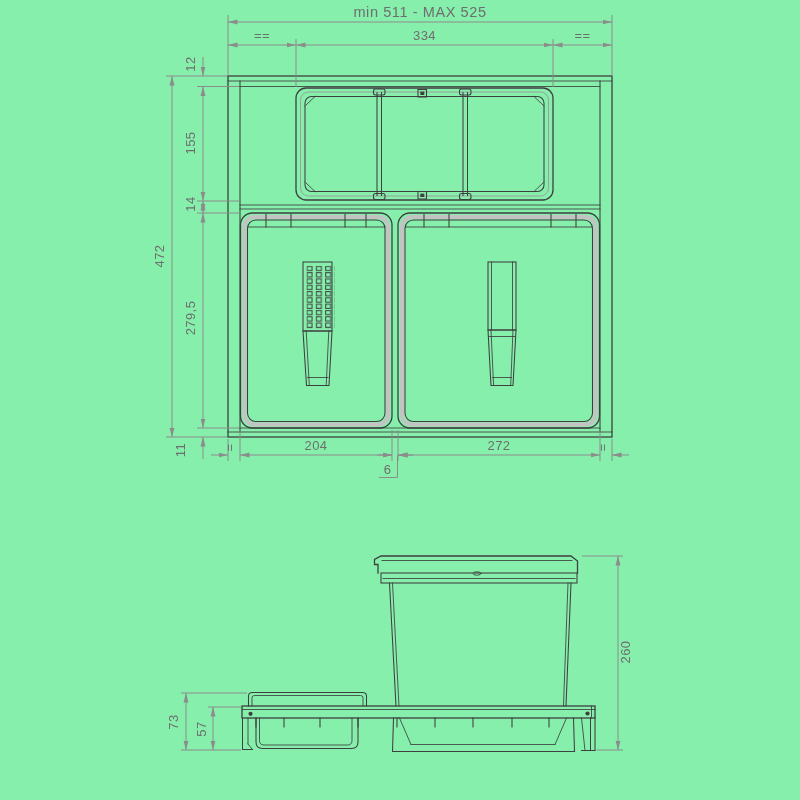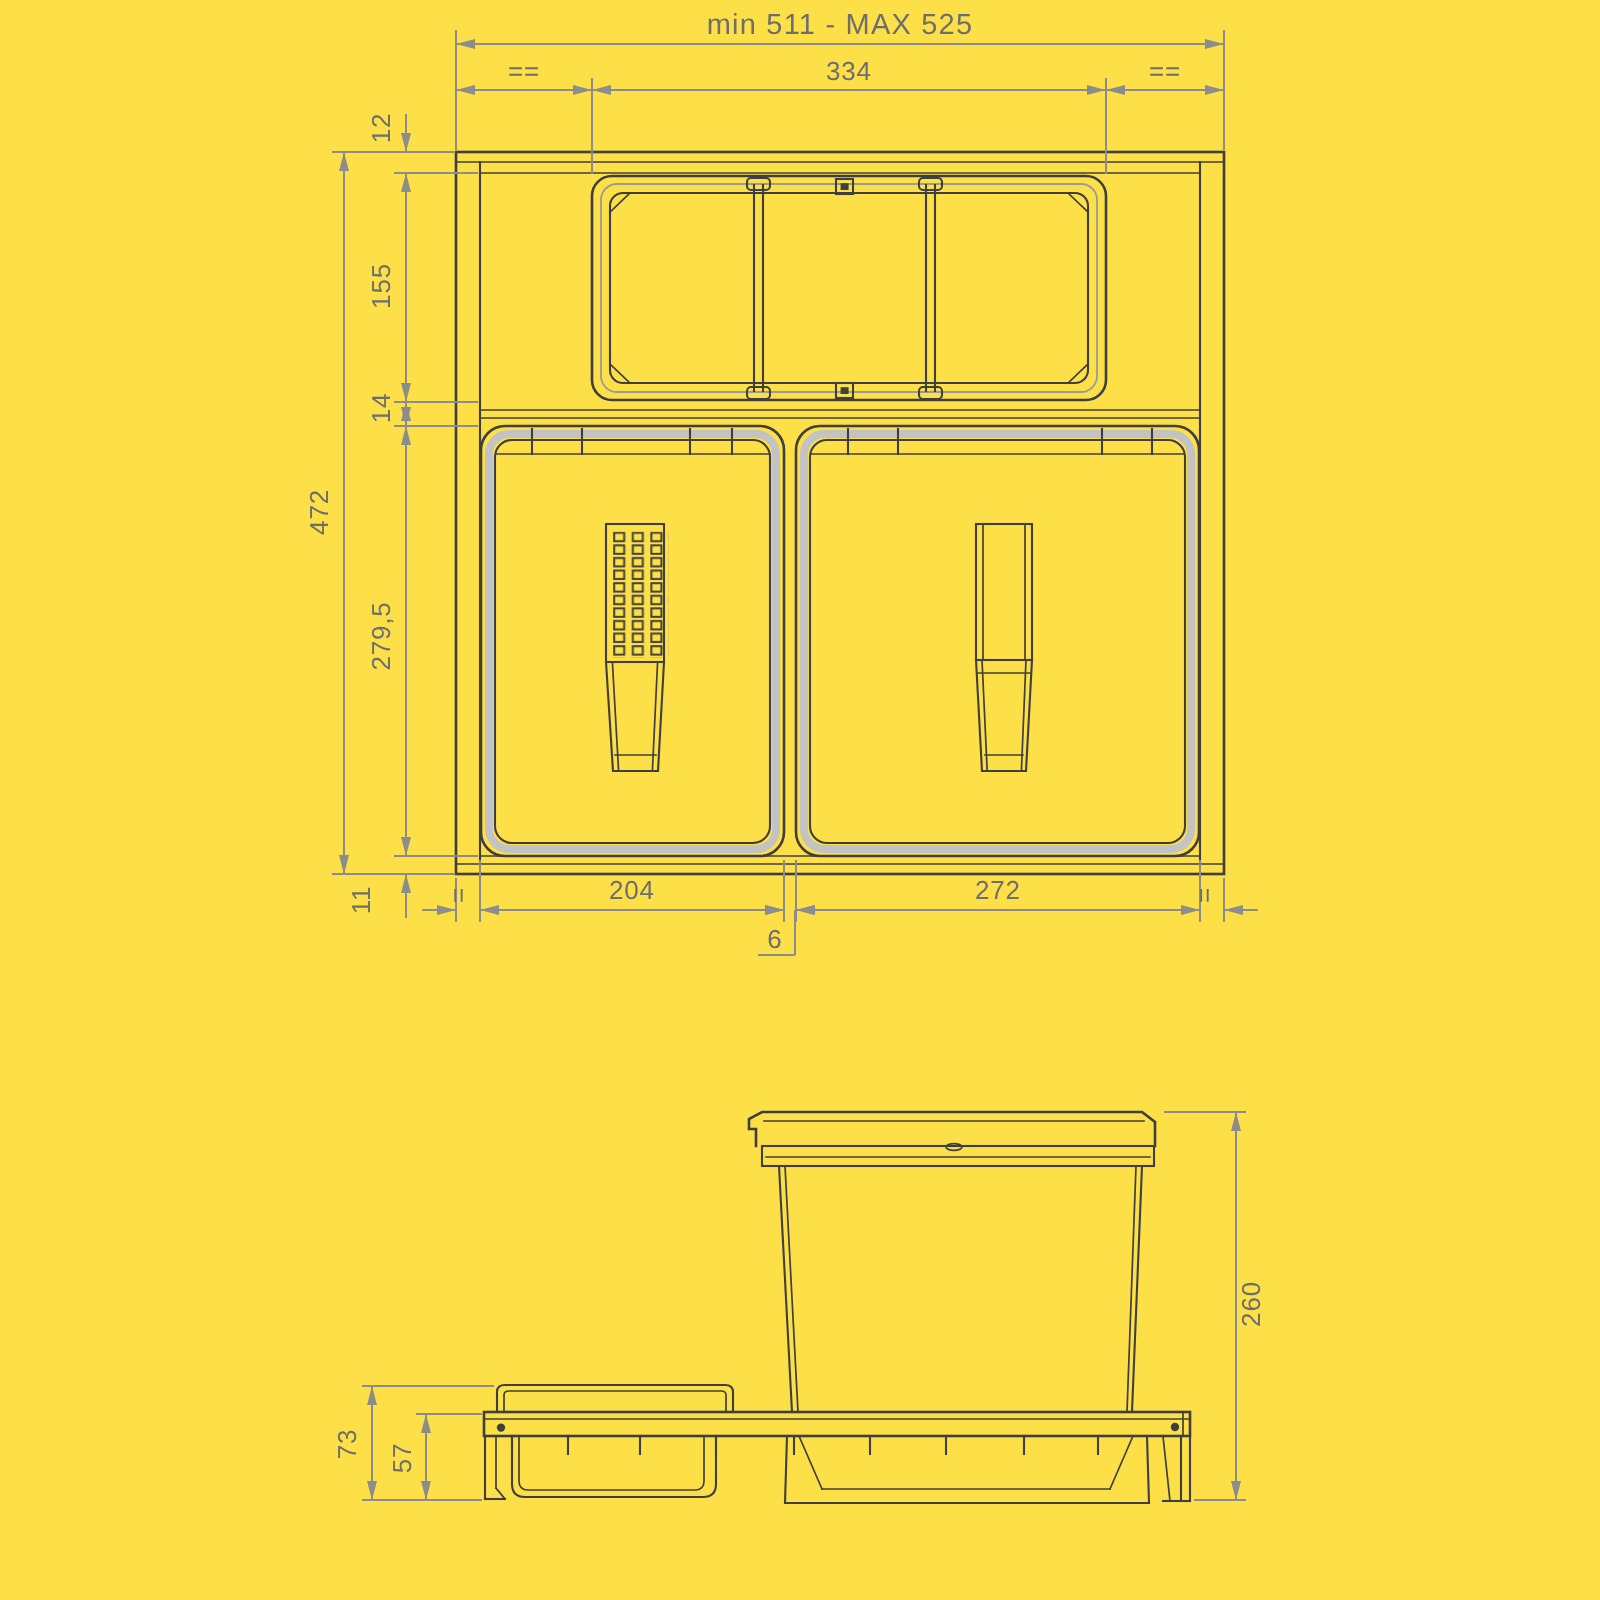--- a/index.html
+++ b/index.html
@@ -1,16 +1,16 @@
 <!DOCTYPE html>
 <html><head>
 <meta charset="utf-8">
 <style>
   html,body{margin:0;padding:0;background:#fff;}
-  .stage{width:800px;height:800px;background:#fde047;position:relative;font-family:"Liberation Sans",sans-serif;}
+  .stage{width:800px;height:800px;background:#86efac;position:relative;font-family:"Liberation Sans",sans-serif;}
   svg{display:block;}
   .ln{stroke:#3f3f3f;fill:none;stroke-width:1.3;stroke-linecap:square;}
   .ln-th{stroke:#3f3f3f;fill:none;stroke-width:.85;stroke-linecap:square;}
   .ln-md{stroke:#3f3f3f;fill:none;stroke-width:1.05;stroke-linecap:square;}
   .gray-band{stroke:#c3c3c3;fill:none;stroke-width:4;}
   .gray-ln{stroke:#9a9a9a;fill:none;stroke-width:.9;}
   .dim{stroke:#8c8c8c;fill:none;stroke-width:1;}
   .dimtxt{fill:#6e6e6e;font-size:13px;letter-spacing:.4px;}
   .dimtxt-lg{fill:#6e6e6e;font-size:14.5px;letter-spacing:.6px;}
   .filldark{fill:#3f3f3f;stroke:none;}

